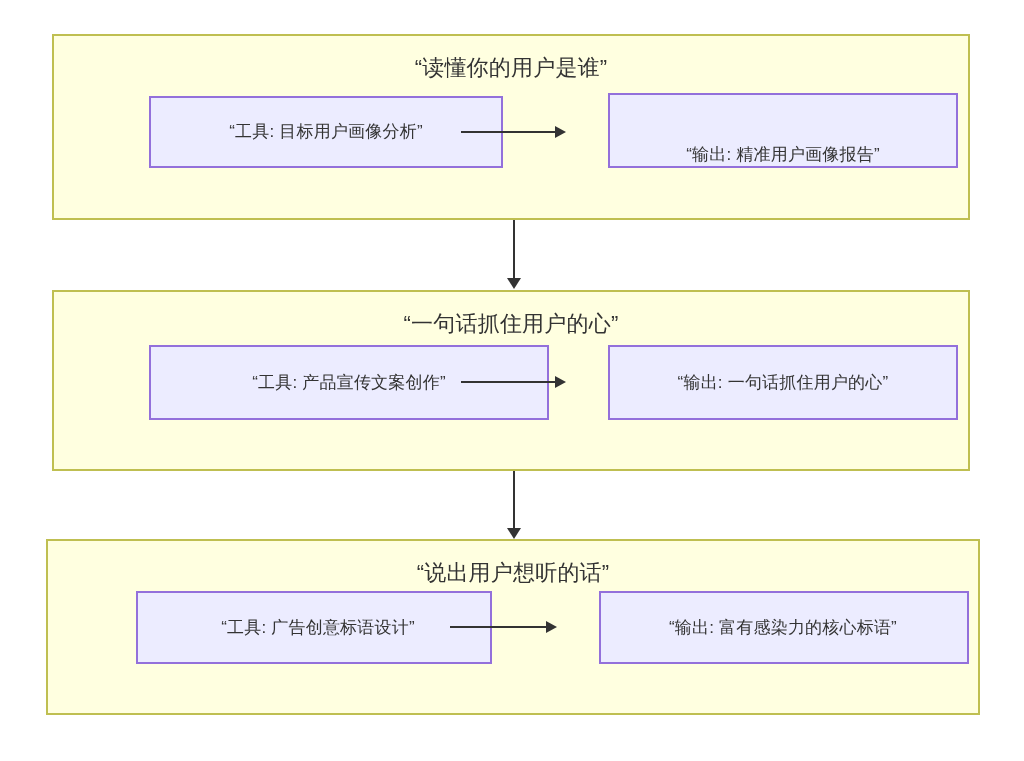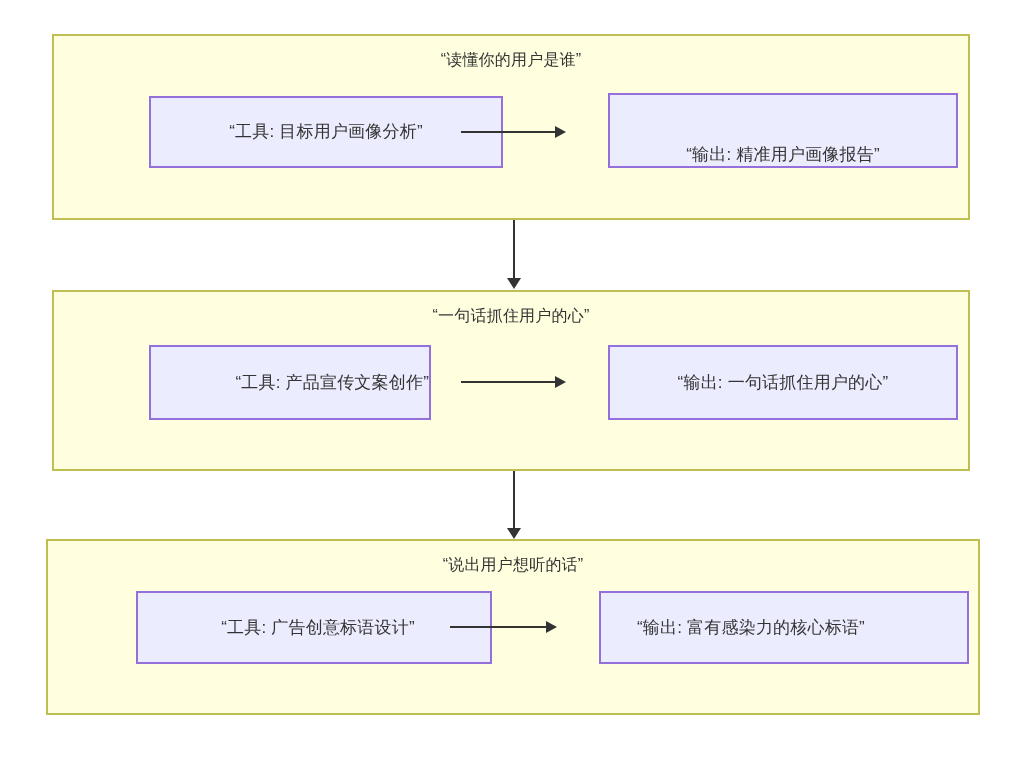--- a/index.html
+++ b/index.html
@@ -29,23 +29,23 @@
     position: absolute;
     background: #ffffe0;
     border: 2px solid #bfbf51;
     box-sizing: border-box;
   }
 
   .subgraph-title {
     position: absolute;
     left: 0;
     right: 0;
-    top: 13px;
+    top: 21px;
     text-align: center;
-    font-size: 16px;
+    font-size: 22px;
     line-height: 22px;
     color: #333333;
     white-space: nowrap;
     letter-spacing: 0.2px;
   }
 
   
   .node {
     position: absolute;
     background: #ececff;
@@ -61,20 +61,21 @@
     font-size: 17px;
     line-height: 22px;
     color: #333333;
     white-space: nowrap;
     text-align: center;
     letter-spacing: 0.2px;
   }
   
   .node.clipped {
     justify-content: flex-start;
+    padding-left: 32px;
   }
   .node.clipped .node-label {
     padding-left: 36px;
   }
 
   
   .arrow-h, .arrow-v {
     position: absolute;
   }
   .arrow-h .shaft {
@@ -138,21 +139,21 @@
 
   <div class="arrow-v" style="left:498px; top:220px; width:32px; height:70px;">
     <div class="shaft" style="height:59px;"></div>
     <div class="head" style="top:58px;"></div>
   </div>
 
   <div class="subgraph" style="left:52px; top:290px; width:918px; height:181px;">
     <div class="subgraph-title">“一句话抓住用户的心”</div>
   </div>
 
-  <div class="node" style="left:107px; top:345px; width:282px; height:75px;justify-content:flex-end;">
+  <div class="node" style="left:107px; top:345px; width:400px; height:75px;">
     <span class="node-label">“工具: 产品宣传文案创作”</span>
   </div>
 
   <div class="arrow-h" style="left:461px; top:366px; width:105px; height:32px;">
     <div class="shaft" style="width:95px;"></div>
     <div class="head" style="left:94px;"></div>
   </div>
 
   <div class="node" style="left:566px; top:345px; width:350px; height:75px;">
     <span class="node-label">“输出: 一句话抓住用户的心”</span>

